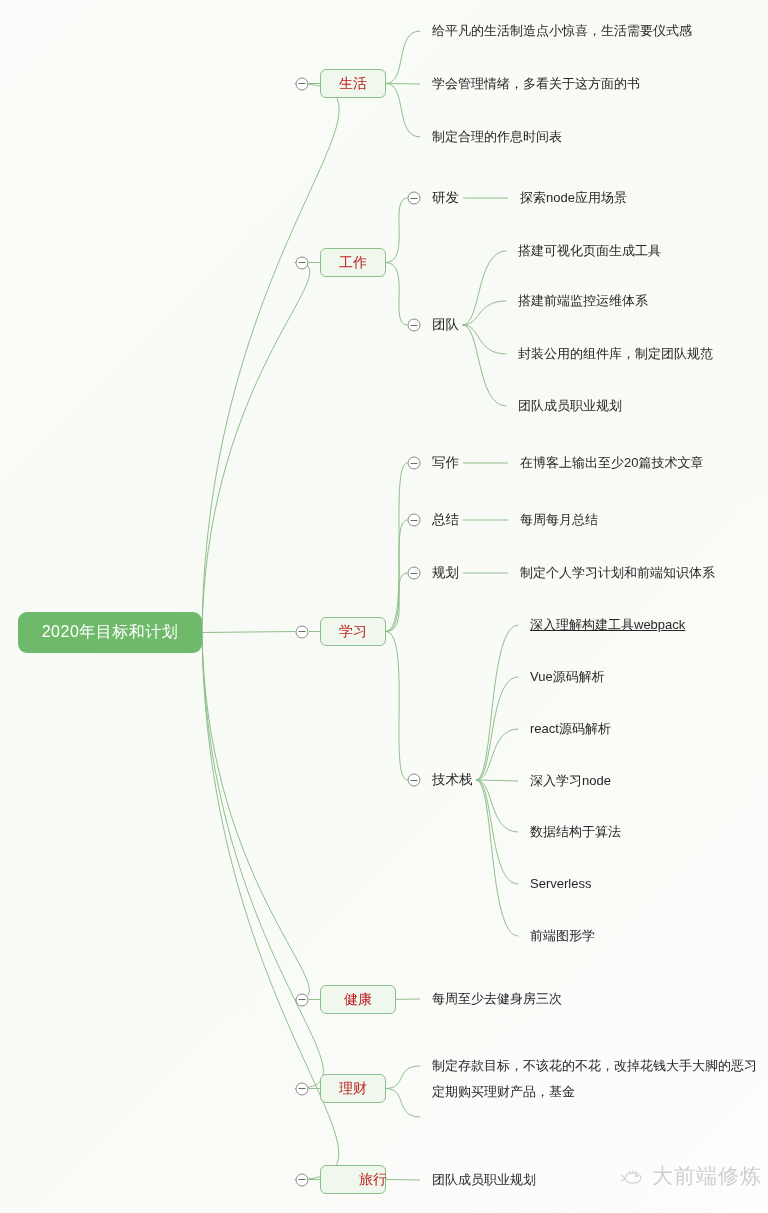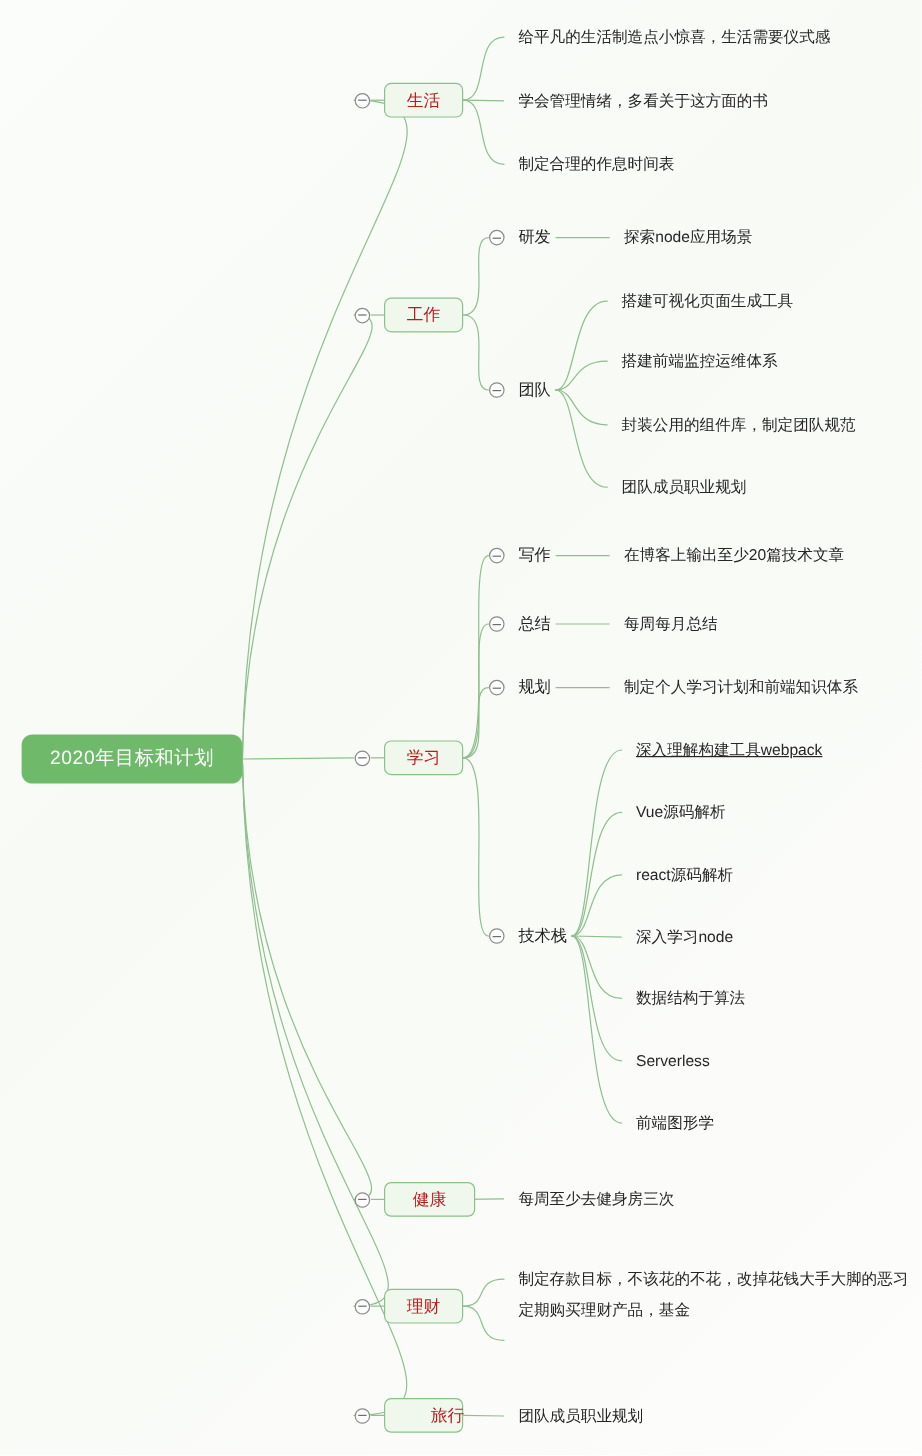--- a/index.html
+++ b/index.html
@@ -203,14 +203,28 @@
       <div class="leaf-node" style="left: 432px; top: 999px;">每周至少去健身房三次</div>
       <div class="collapse-toggle" style="left: 302px; top: 1088.5px;"></div>
       <div class="branch-node" style="left: 320px; top: 1074px; width: 66px; height: 29px;">理财</div>
       <div class="leaf-node" style="left: 432px; top: 1066px;">制定存款目标，不该花的不花，改掉花钱大手大脚的恶习</div>
       <div class="leaf-node" style="left: 432px; top: 1092px;">定期购买理财产品，基金</div>
       <div class="collapse-toggle" style="left: 302px; top: 1179.5px;"></div>
       <div class="branch-node" style="left: 320px; top: 1165px; width: 66px; height: 29px; padding-left: 40px;">旅行</div>
       <div class="leaf-node" style="left: 432px; top: 1180px;">团队成员职业规划</div>
     </div>
 
+  <div class="watermark" style="left: 620px; top: 1162px;">
+    <span class="watermark-icon">
+      <svg viewBox="0 0 26 20" width="26" height="20">
+        <ellipse cx="13" cy="12" rx="8" ry="5.2" fill="none" stroke="#d2d2d2" stroke-width="1.2"></ellipse>
+        <circle cx="16.5" cy="10" r="1.3" fill="#c9c9c9"></circle>
+        <path d="M5 12 L1 9" stroke="#d2d2d2" stroke-width="1.1" fill="none"></path>
+        <path d="M5 13 L1 15" stroke="#d2d2d2" stroke-width="1.1" fill="none"></path>
+        <path d="M9 5 L10.5 8" stroke="#d2d2d2" stroke-width="1.1" fill="none"></path>
+        <path d="M13 4 L13 7.5" stroke="#d2d2d2" stroke-width="1.1" fill="none"></path>
+        <path d="M17 5 L15.5 8" stroke="#d2d2d2" stroke-width="1.1" fill="none"></path>
+      </svg>
+    </span>
+    <span>大前端修炼</span>
+  </div>
 
 </div>
 
 </body></html>

